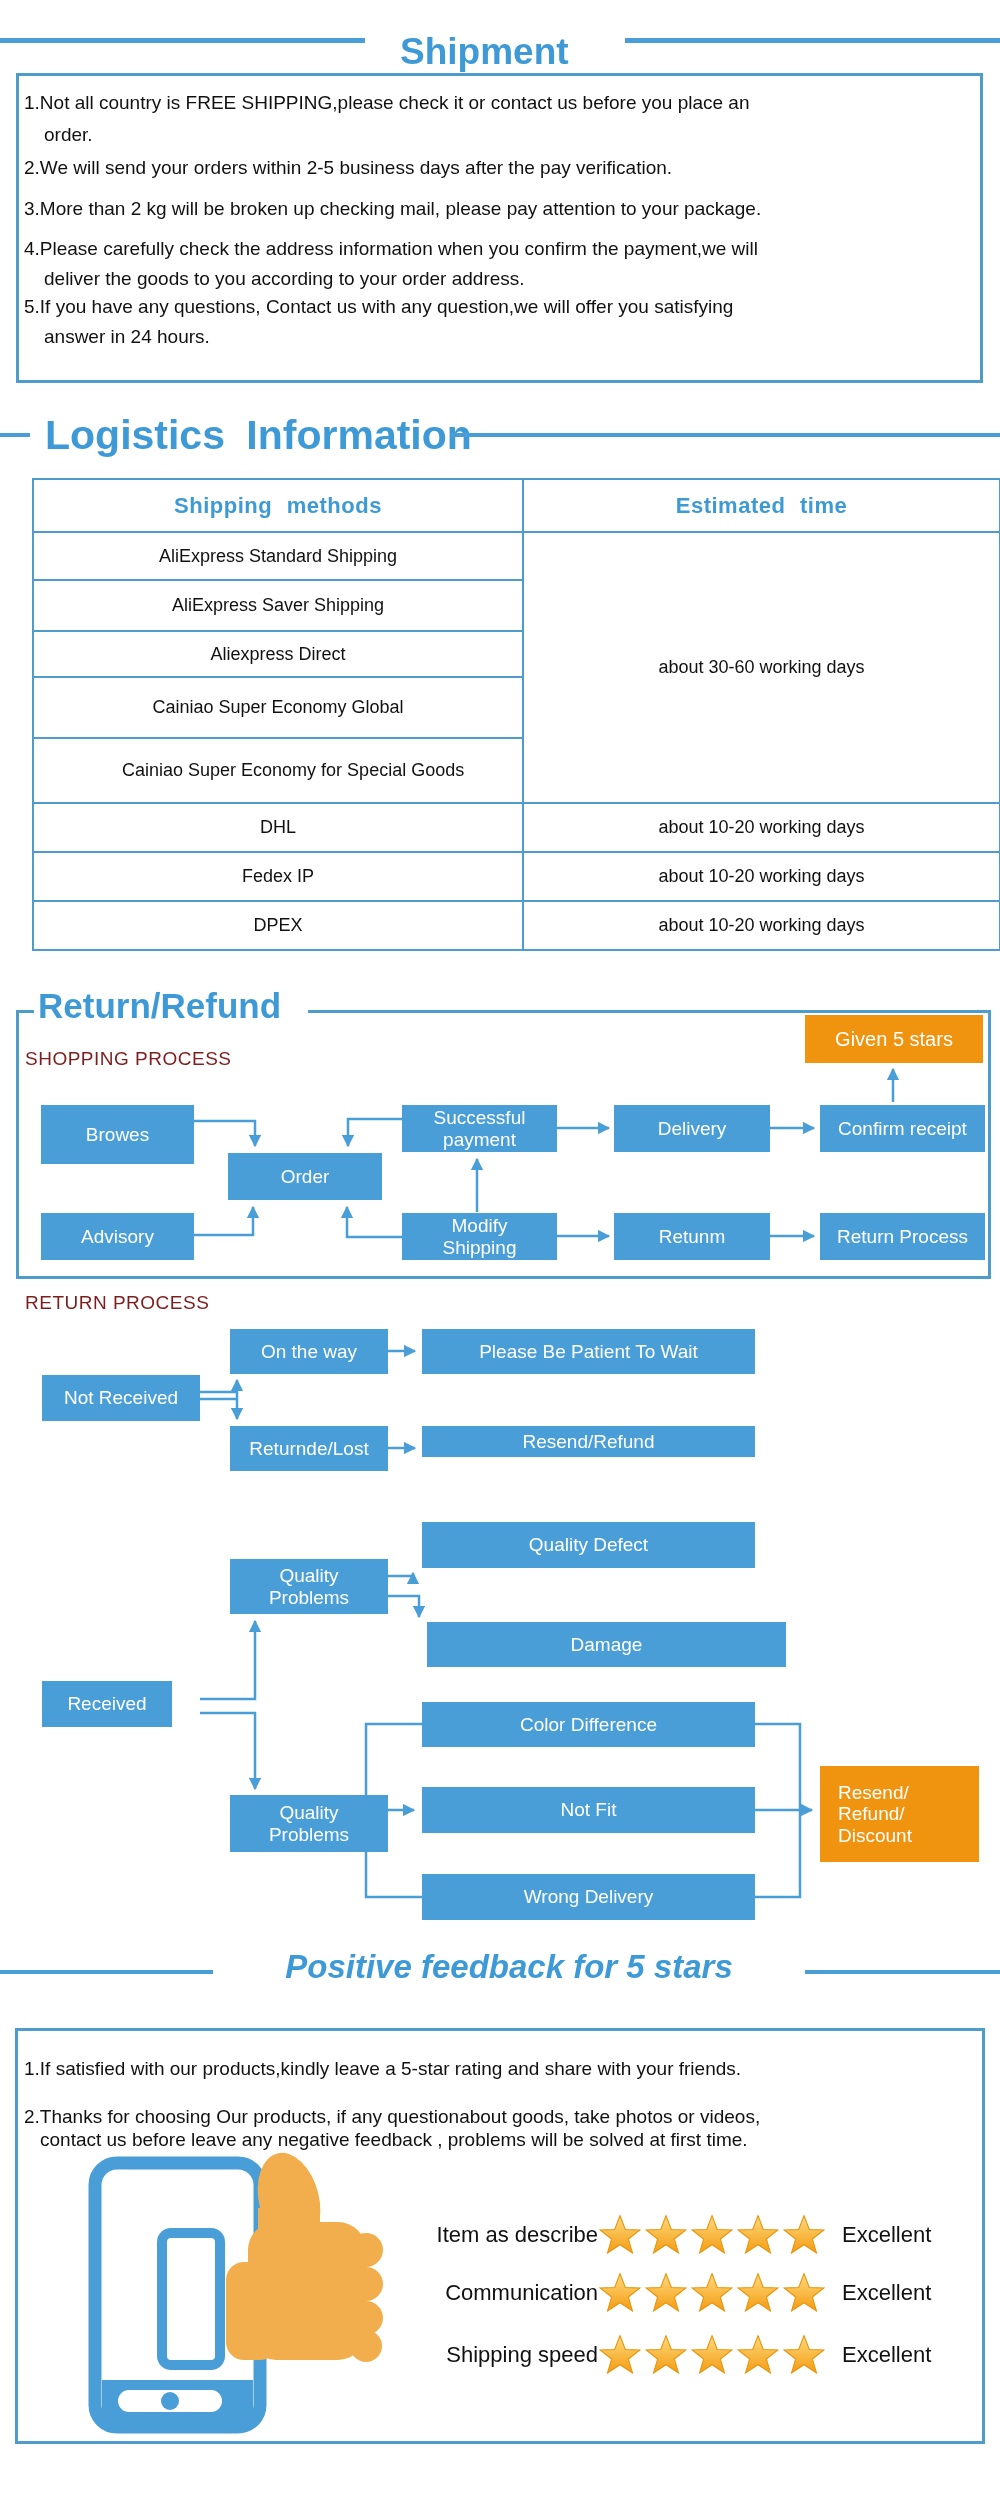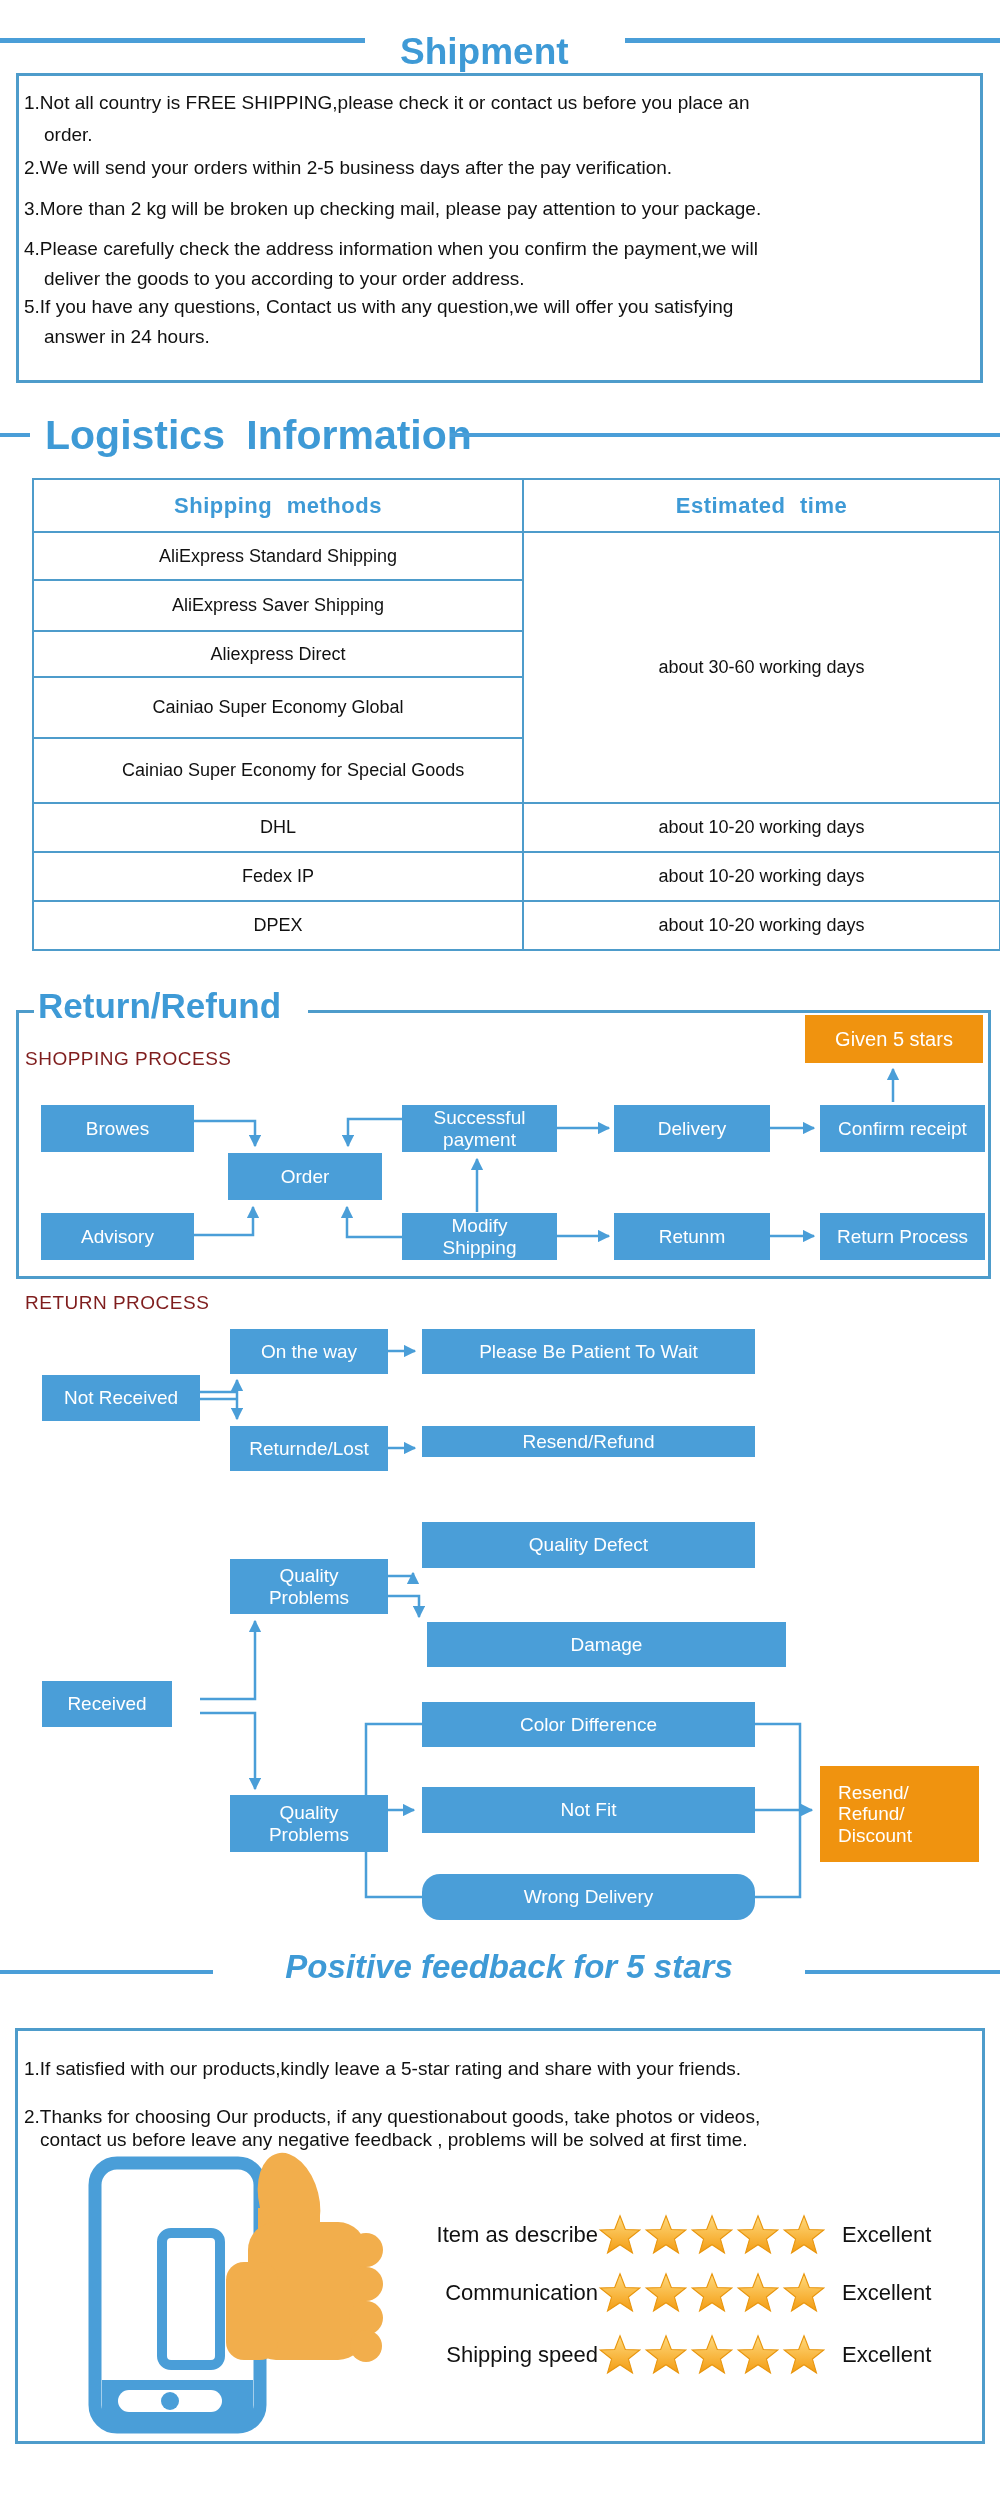--- a/index.html
+++ b/index.html
@@ -158,21 +158,21 @@
       <rect x="258" y="2208" width="62" height="48"></rect>
       <rect x="248" y="2222" width="118" height="138" rx="28"></rect>
       <circle cx="366" cy="2250" r="17"></circle>
       <circle cx="366" cy="2284" r="17"></circle>
       <circle cx="366" cy="2318" r="17"></circle>
       <circle cx="366" cy="2346" r="16"></circle>
       <rect x="226" y="2262" width="52" height="98" rx="18"></rect>
     </g>
   </svg>
 
-  <div class="node" style="left:41px;top:1105px;width:153px;height:47px;">Browes</div>
+  <div class="node" style="left:41px;top:1105px;width:153px;height:59px;">Browes</div>
   <div class="node" style="left:402px;top:1105px;width:155px;height:47px;padding:0 10px;box-sizing:border-box;">Successful payment</div>
   <div class="node" style="left:614px;top:1105px;width:156px;height:47px;">Delivery</div>
   <div class="node" style="left:820px;top:1105px;width:165px;height:47px;">Confirm receipt</div>
   <div class="node orange" style="left:805px;top:1015px;width:178px;height:48px;font-size:20px;">Given 5 stars</div>
   <div class="node" style="left:228px;top:1153px;width:154px;height:47px;">Order</div>
   <div class="node" style="left:41px;top:1213px;width:153px;height:47px;">Advisory</div>
   <div class="node" style="left:402px;top:1213px;width:155px;height:47px;padding:0 30px;box-sizing:border-box;">Modify Shipping</div>
   <div class="node" style="left:614px;top:1213px;width:156px;height:47px;">Retunm</div>
   <div class="node" style="left:820px;top:1213px;width:165px;height:47px;">Return Process</div>
 
@@ -181,21 +181,21 @@
   <div class="node" style="left:42px;top:1375px;width:158px;height:46px;">Not Received</div>
   <div class="node" style="left:230px;top:1426px;width:158px;height:45px;">Returnde/Lost</div>
   <div class="node" style="left:422px;top:1426px;width:333px;height:31px;">Resend/Refund</div>
   <div class="node" style="left:422px;top:1522px;width:333px;height:46px;">Quality Defect</div>
   <div class="node" style="left:230px;top:1559px;width:158px;height:55px;padding:0 26px;box-sizing:border-box;">Quality Problems</div>
   <div class="node" style="left:427px;top:1622px;width:359px;height:45px;">Damage</div>
   <div class="node" style="left:42px;top:1681px;width:130px;height:46px;">Received</div>
   <div class="node" style="left:422px;top:1702px;width:333px;height:45px;">Color Difference</div>
   <div class="node" style="left:230px;top:1795px;width:158px;height:57px;padding:0 26px;box-sizing:border-box;">Quality Problems</div>
   <div class="node" style="left:422px;top:1787px;width:333px;height:46px;">Not Fit</div>
-  <div class="node" style="left:422px;top:1874px;width:333px;height:46px;border-radius:18px;">Wrong Delivery</div>
+  <div class="node" style="left:422px;top:1874px;width:333px;height:46px;">Wrong Delivery</div>
   <div class="node orange left-text" style="left:820px;top:1766px;width:159px;height:96px;padding-left:18px;box-sizing:border-box;">Resend/ Refund/ Discount</div>
 
   <div class="rule" style="left:0;top:1970px;width:213px;height:4px;"></div>
   <div class="sec-title" style="left:213px;top:1948px;width:592px;text-align:center;font-size:33px;font-style:italic;">Positive feedback for 5 stars</div>
   <div class="rule" style="left:805px;top:1970px;width:195px;height:4px;"></div>
 
   <div class="frame" style="left:15px;top:2028px;width:964px;height:410px;"></div>
   <div class="bodyline" style="left:24px;top:2058px;">1.If satisfied with our products,kindly leave a 5-star rating and share with your friends.</div>
   <div class="bodyline" style="left:24px;top:2106px;">2.Thanks for choosing Our products, if any questionabout goods, take photos or videos,</div>
   <div class="bodyline" style="left:40px;top:2129px;">contact us before leave any negative feedback , problems will be solved at first time.</div>

